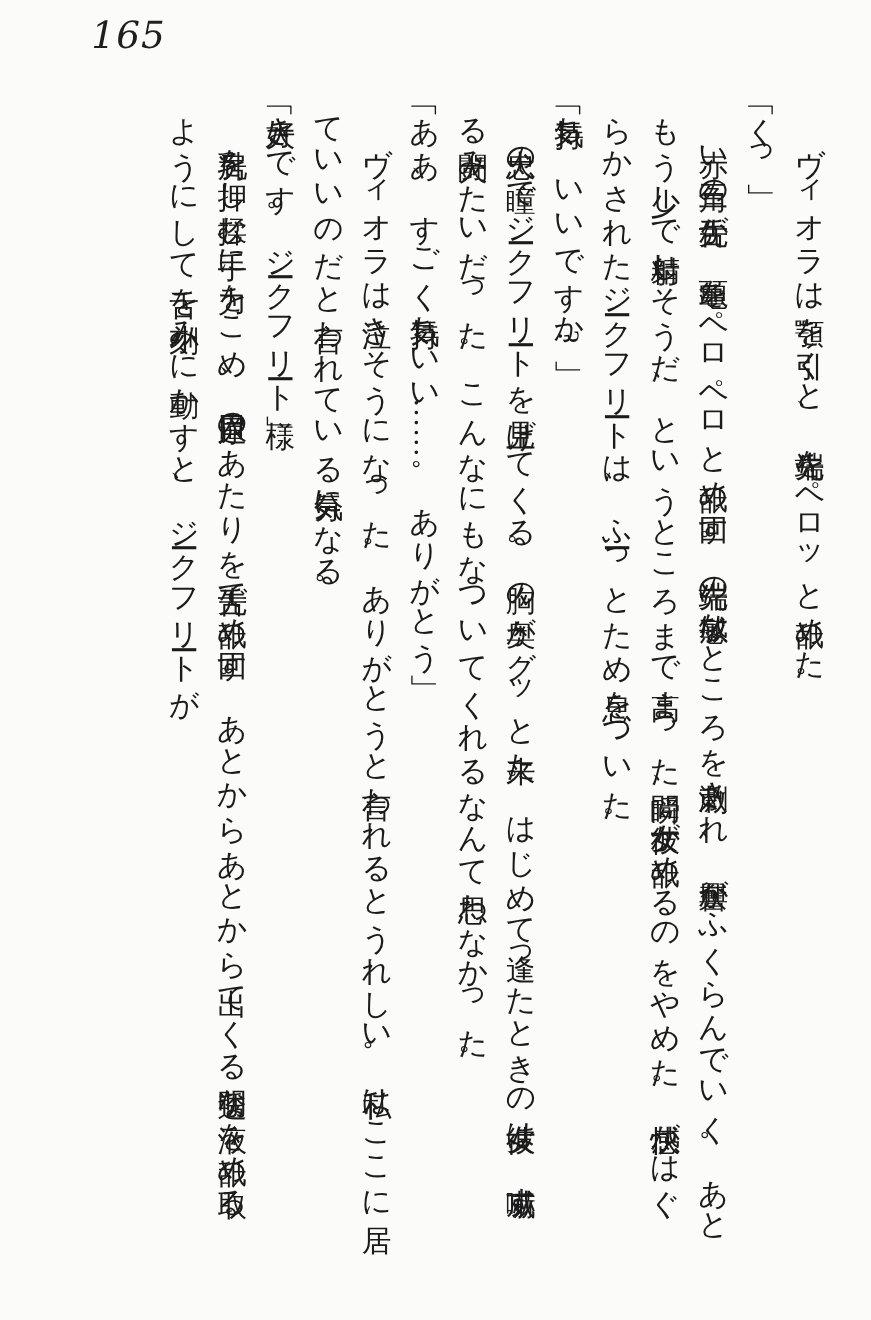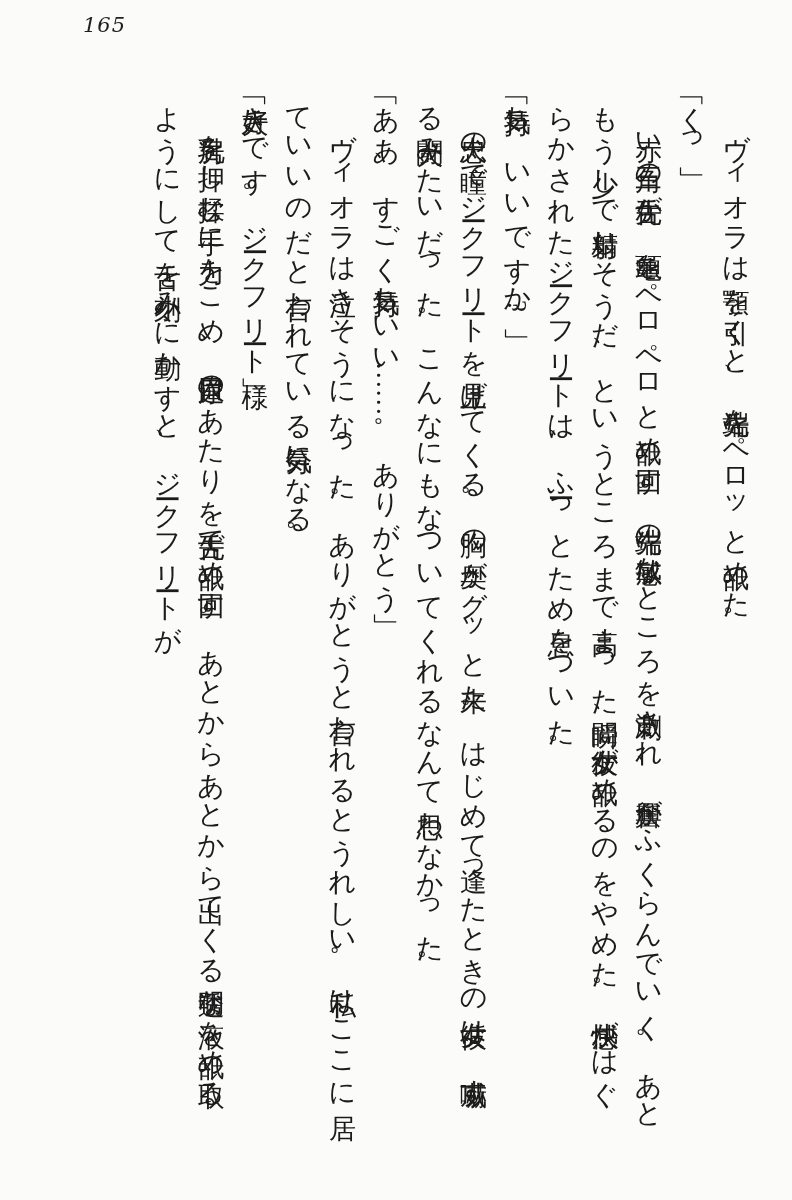--- a/index.html
+++ b/index.html
@@ -17,21 +17,21 @@
     width: 792px;
     height: 1200px;
     background: #fbfbf9;
   }
   .page-number {
     position: absolute;
     top: 13px;
     left: 83px;
     font-family: "DejaVu Serif", "Liberation Serif", serif;
     font-style: italic;
-    font-size: 21px;
+    font-size: 34px;
     letter-spacing: 1px;
     color: #1f1f1f;
   }
   .text-block {
     position: absolute;
     top: 88px;
     right: 35px;
     height: 1030px;
     writing-mode: vertical-rl;
     -webkit-writing-mode: vertical-rl;

